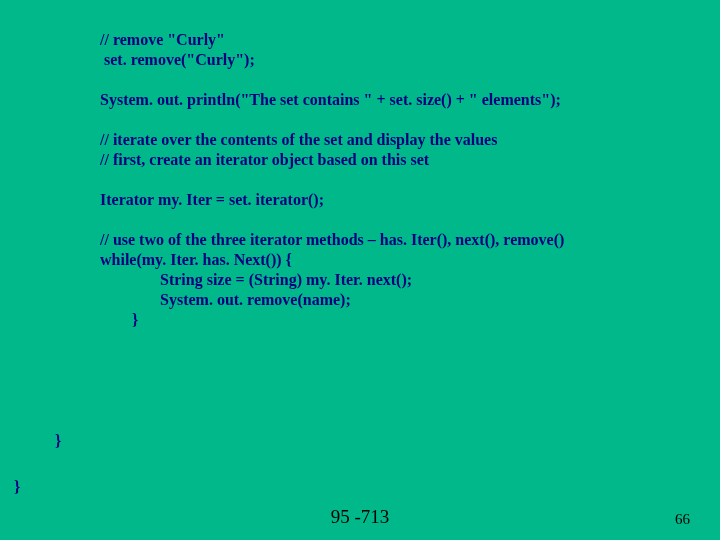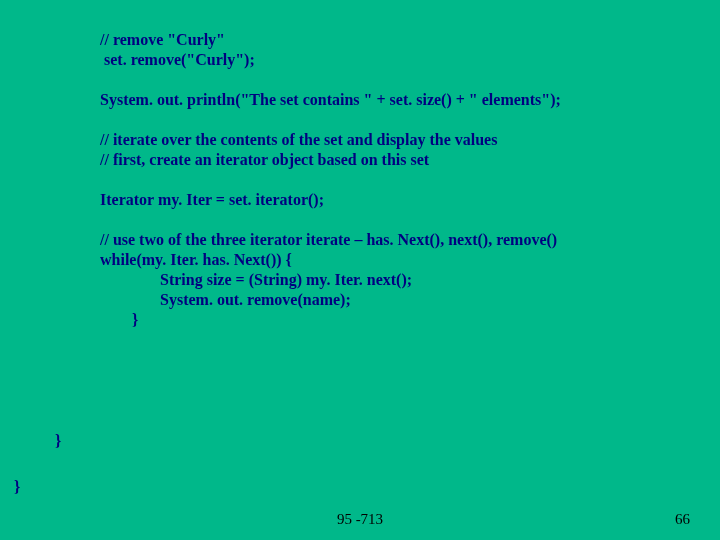--- a/index.html
+++ b/index.html
@@ -28,21 +28,21 @@
     line-height: 1.25;
     white-space: pre;
   }
   .footer-center {
     position: absolute;
     bottom: 12px;
     left: 0;
     width: 720px;
     text-align: center;
     color: #000;
-    font-size: 15px;
+    font-size: 19px;
   }
   .footer-right {
     position: absolute;
     bottom: 12px;
     right: 30px;
     color: #000;
     font-size: 15px;
   }
   .brace1 {
     position: absolute;
@@ -69,21 +69,21 @@
   <div class="code"><span>// remove "Curly"</span>
 <span> set. remove("Curly");</span>
 
 <span>System. out. println("The set contains " + set. size() + " elements");</span>
 
 <span>// iterate over the contents of the set and display the values</span>
 <span>// first, create an iterator object based on this set</span>
 
 <span>Iterator my. Iter = set. iterator();</span>
 
-<span>// use two of the three iterator iterate – has. Next(), next(), remove()</span>
+<span>// use two of the three iterator methods – has. Iter(), next(), remove()</span>
 <span>while(my. Iter. has. Next()) {</span>
 <span>               String size = (String) my. Iter. next();</span>
 <span>               System. out. remove(name);</span>
 <span>        }</span></div>
 
   <div class="brace1">}</div>
   <div class="brace2">}</div>
 
   <div class="footer-center">95 -713</div>
   <div class="footer-right">66</div>

